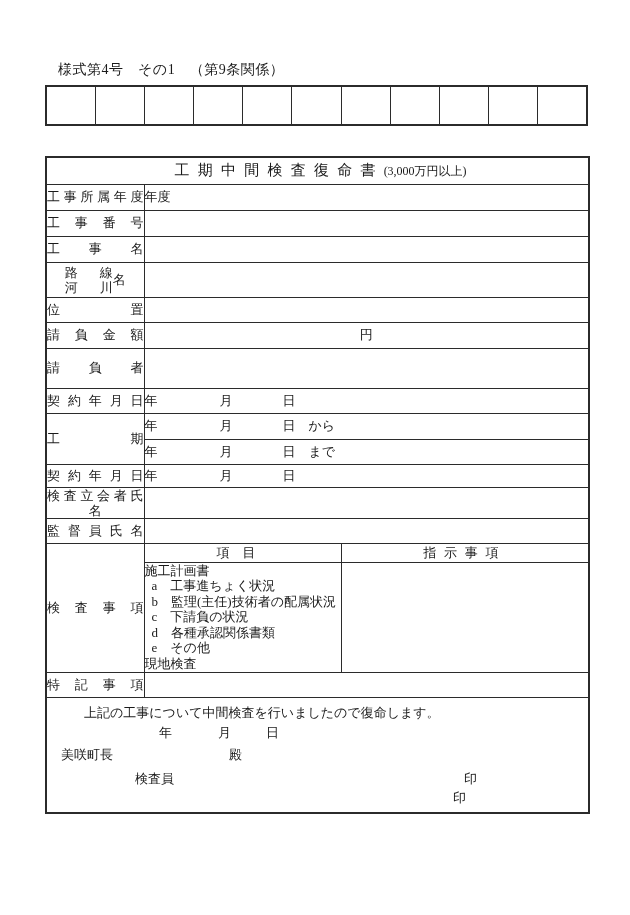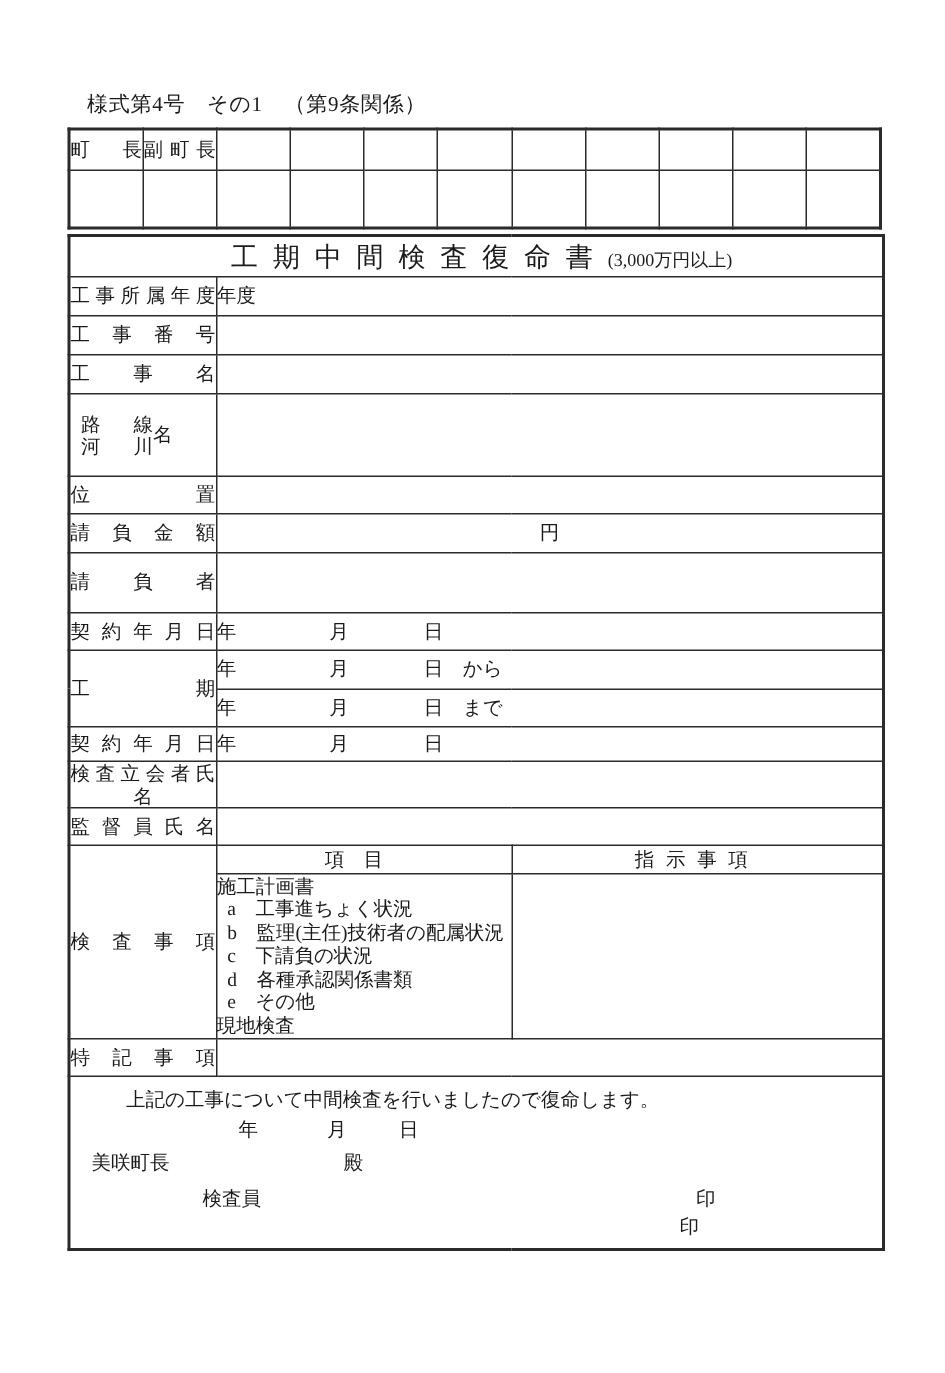--- a/index.html
+++ b/index.html
@@ -25,33 +25,33 @@
   .approval td { height: 27px; }
   .approval tr.stamp-row td { height: 39px; }
   .lblcell {
     padding: 2px 7px;
     text-align: justify; text-align-last: justify; text-justify: inter-character;
   }
 
   
   .main { position: absolute; left: 45px; top: 156px; width: 543px; border: 2px solid #2b2b2b; }
   .title-cell { text-align: center; height: 27px; }
-  .title-main { font-size: 18px; letter-spacing: 0.55em; margin-left: 0.4em; }
+  .title-main { font-size: 15px; letter-spacing: 0.55em; margin-left: 0.4em; }
   .title-suffix { font-size: 12px; }
 
   .val { padding: 2px 7px; }
   .val-year { padding-left: 79px; }
   .val-yen { text-align: center; padding-right: 56px; }
 
   .dl { padding-left: 79px; }
   .dl .t-m  { margin-left: 62px; }
   .dl .t-d  { margin-left: 50px; }
   .dl .t-sfx{ margin-left: 13px; }
 
-  .route-wrap { display: flex; justify-content: flex-start; align-items: center; padding: 12px 7px; }
+  .route-wrap { display: flex; justify-content: center; align-items: center; padding: 2px 7px; }
   .route-lines { width: 48px; }
   .jl { text-align: justify; text-align-last: justify; text-justify: inter-character; line-height: 15px; }
 
   .witness-cell { padding: 2px 7px; }
   .wl1 { text-align: justify; text-align-last: justify; text-justify: inter-character; line-height: 15px; }
   .wl2 { text-align: center; text-align-last: center; line-height: 15px; }
 
   .mh-item  { text-align: center; letter-spacing: 1em;  padding-left: 1em;  height: 17px; }
   .mh-instr { text-align: center; letter-spacing: 0.6em; padding-left: 0.6em; }
   .matters-td { vertical-align: top; padding: 3px 6px 3px 8px; height: 107px; }
@@ -87,33 +87,20 @@
 </style>
 </head>
 <body>
 
 <div class="sheet">
 
   <div class="form-note">様式第4号　その1　（第9条関係）</div>
 
   <table class="grid approval">
     <tbody>
-        <tr>
-      <td class="lblcell">町長</td>
-      <td class="lblcell">副町長</td>
-      <td></td>
-      <td></td>
-      <td></td>
-      <td></td>
-      <td></td>
-      <td></td>
-      <td></td>
-      <td></td>
-      <td></td>
-    </tr>
     <tr class="stamp-row">
       <td></td>
       <td></td>
       <td></td>
       <td></td>
       <td></td>
       <td></td>
       <td></td>
       <td></td>
       <td></td>

